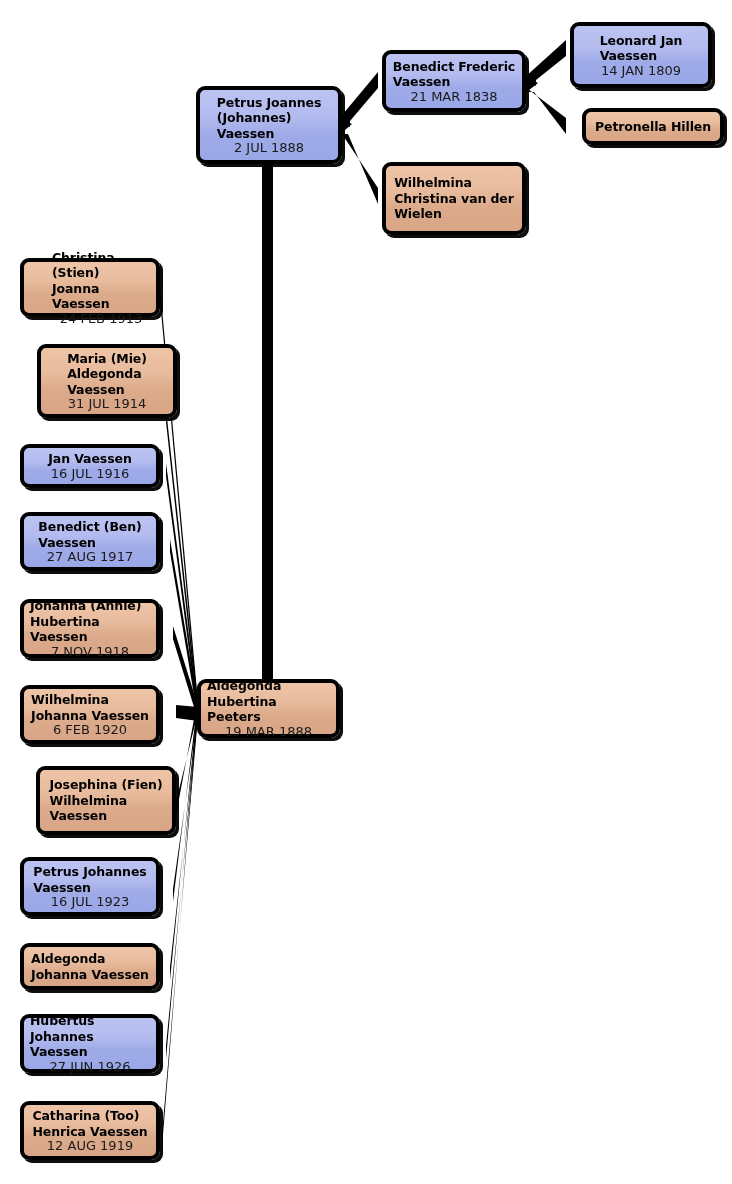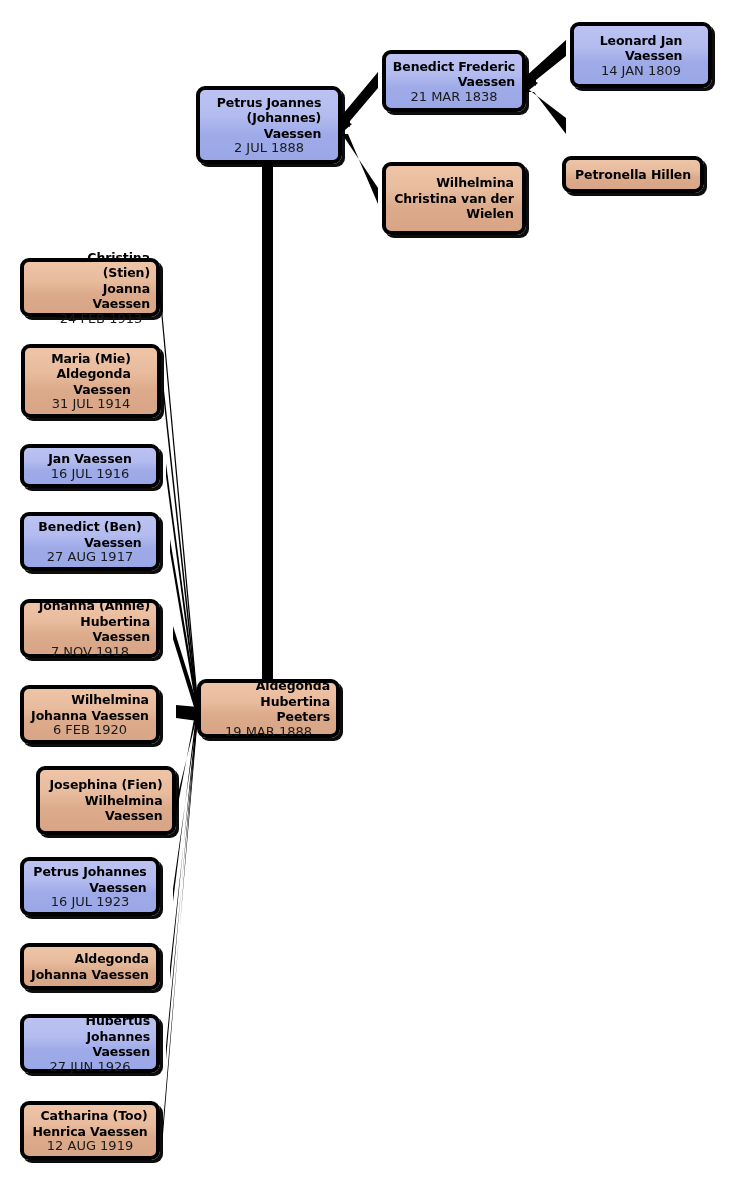--- a/index.html
+++ b/index.html
@@ -25,21 +25,21 @@
     pointer-events: none;
   }
   .node {
     position: absolute;
     border: 4px solid #000000;
     border-radius: 9px;
     display: flex;
     flex-direction: column;
     align-items: center;
     justify-content: center;
-    text-align: right;
+    text-align: left;
     padding: 3px 6px;
     z-index: 5;
     box-shadow: 3px 3px 0 rgba(0,0,0,0.95);
   }
   .node.male {
     background: linear-gradient(to bottom, #bcc3f2 0%, #b3bbef 38%, #9fabe8 62%, #9aa7e7 100%);
   }
   .node.female {
     background: linear-gradient(to bottom, #eec4a7 0%, #e8bb9d 38%, #dcab8c 62%, #d8a586 100%);
   }
@@ -114,38 +114,38 @@
 Wielen</div>
 
   </div>
 
   <div class="node male" style="left:570px; top:22px; width:142px; height:66px;">
     <div class="nm">Leonard Jan
 Vaessen</div>
     <div class="dt">14 JAN 1809</div>
   </div>
 
-  <div class="node female" style="left:562px; top:108px; width:142px; height:37px;margin-top:48px;">
+  <div class="node female" style="left:582px; top:108px; width:142px; height:37px;">
     <div class="nm">Petronella Hillen</div>
 
   </div>
 
   <div class="node female" style="left:197px; top:679px; width:143px; height:59px;">
     <div class="nm">Aldegonda
 Hubertina Peeters</div>
     <div class="dt">19 MAR 1888</div>
   </div>
 
   <div class="node female" style="left:20px; top:258px; width:140px; height:59px;padding-left:28px;">
     <div class="nm">Christina (Stien)
 Joanna Vaessen</div>
     <div class="dt">24 FEB 1913</div>
   </div>
 
-  <div class="node female" style="left:21px; top:344px; width:140px; height:74px;">
+  <div class="node female" style="left:37px; top:344px; width:140px; height:74px;">
     <div class="nm">Maria (Mie)
 Aldegonda
 Vaessen</div>
     <div class="dt">31 JUL 1914</div>
   </div>
 
   <div class="node male" style="left:20px; top:444px; width:140px; height:44px;">
     <div class="nm">Jan Vaessen</div>
     <div class="dt">16 JUL 1916</div>
   </div>

